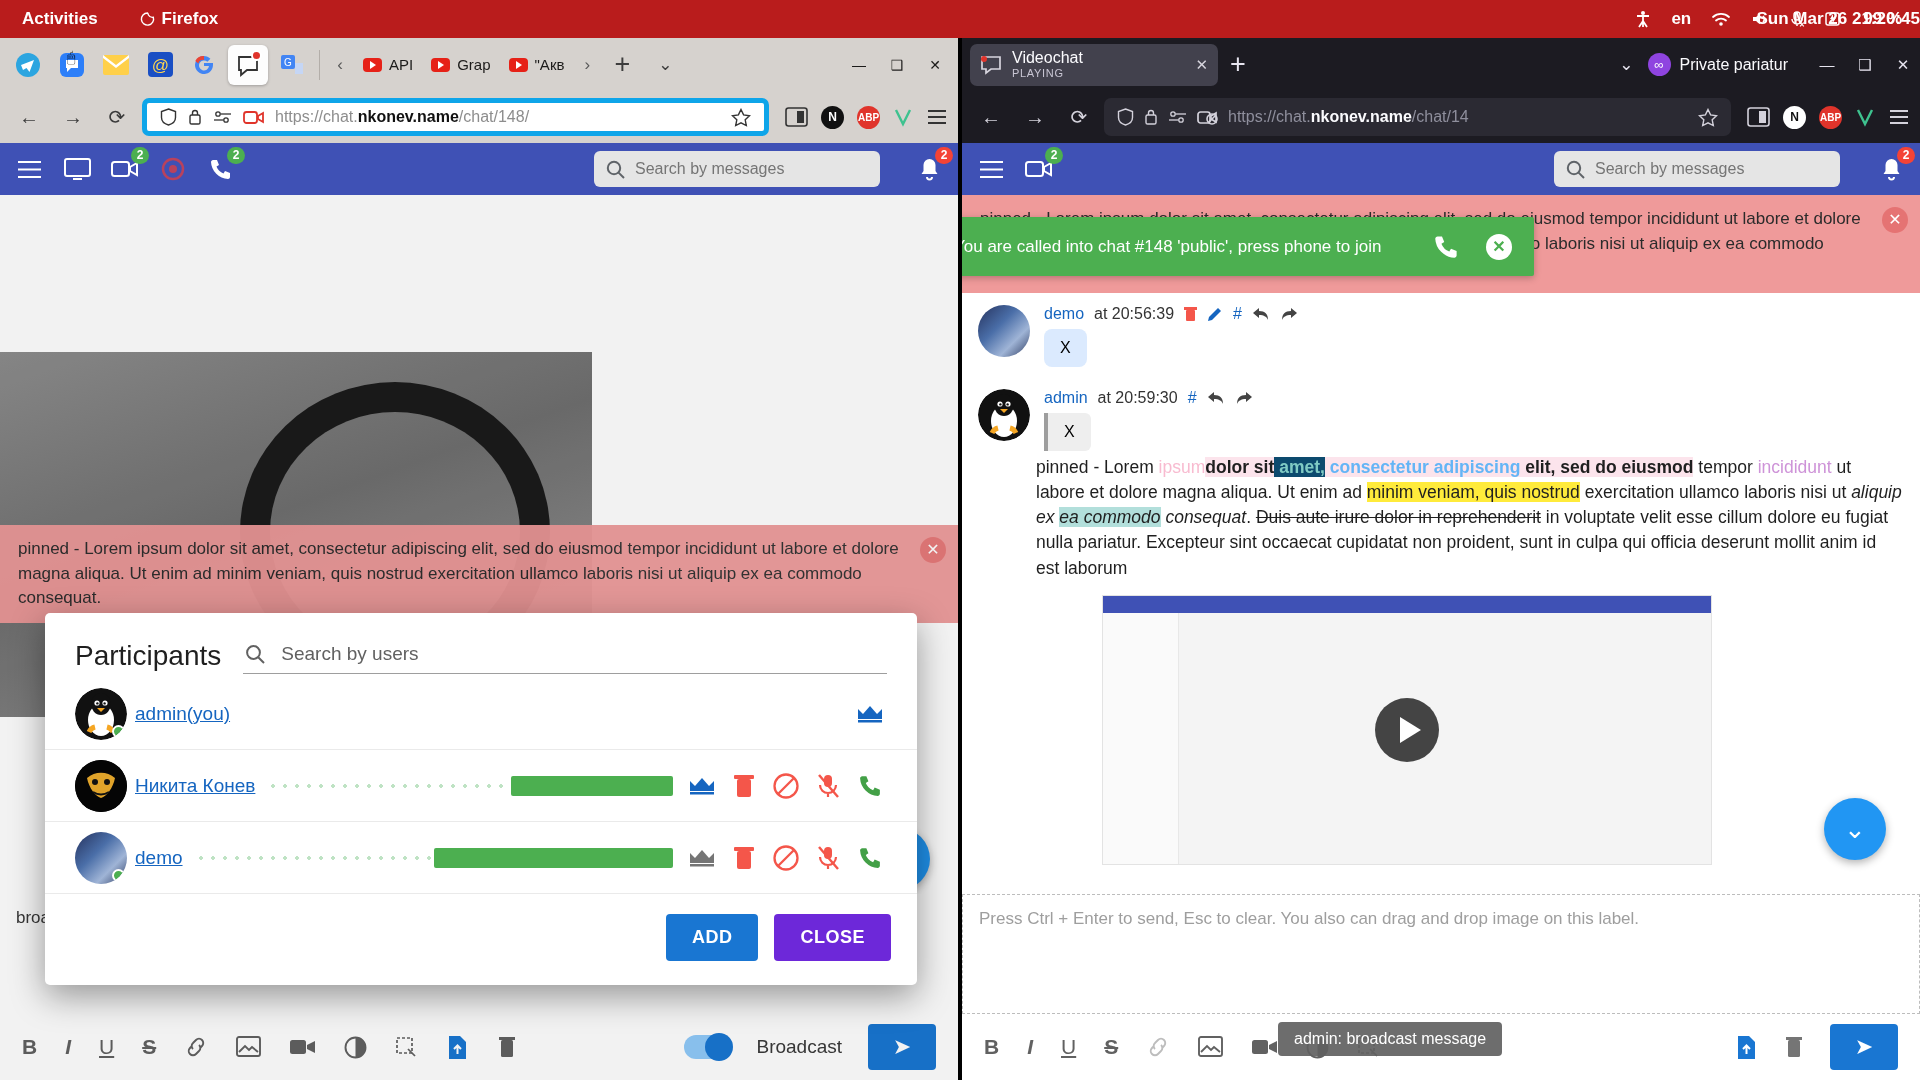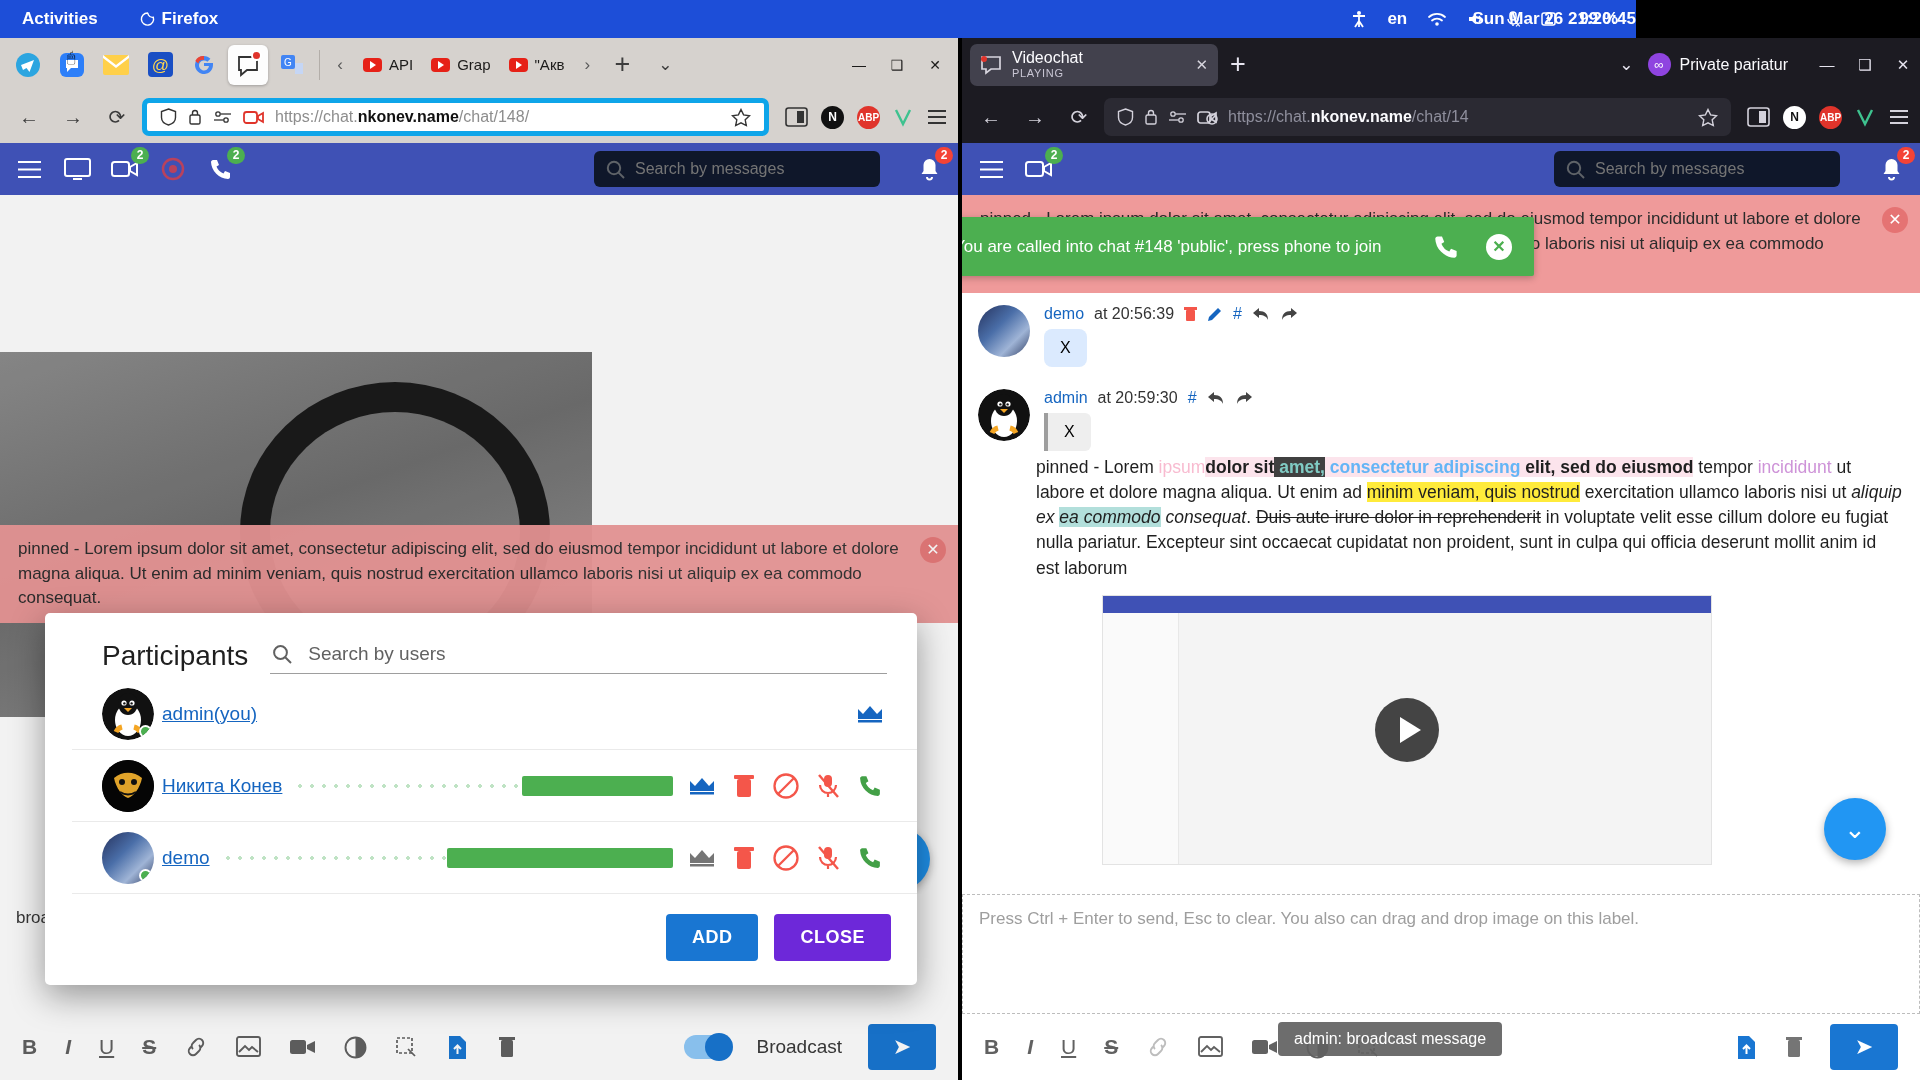--- a/index.html
+++ b/index.html
@@ -1,21 +1,21 @@
 <!DOCTYPE html>
 <html><head>
 <meta charset="utf-8">
 <style>
   * { box-sizing: border-box; margin:0; padding:0; }
   html,body { width:1920px; height:1080px; overflow:hidden; background:#000;
     font-family:"Liberation Sans", sans-serif; }
 
   
-  #gnome-bar { position:absolute; left:0; top:0; width:1636px; height:38px;
-    background:#1d4ed8; color:#fff; display:flex; align-items:center;
+  #gnome-bar { position:absolute; left:0; top:0; width:1920px; height:38px;
+    background:#b91c1c; color:#fff; display:flex; align-items:center;
     font-size:17px; font-weight:bold; z-index:100; }
   #gnome-bar .act { margin-left:22px; }
   #gnome-bar .ffx { margin-left:42px; display:flex; align-items:center; gap:7px; font-weight:bold;}
   #gnome-bar .clock { position:absolute; left:0; right:0; text-align:right; font-weight:bold; }
   #gnome-bar .tray { position:absolute; right:18px; display:flex; align-items:center; gap:20px; font-weight:bold;}
   .tray svg { display:block; }
 
   
   .win { position:absolute; top:38px; height:1042px; overflow:hidden; }
   #win-left { left:0; width:958px; background:#fff; }
@@ -82,21 +82,21 @@
             padding:0 14px; gap:18px; color:#fff; position:relative;}
   .appbar .ic { width:30px; height:30px; display:flex; align-items:center;
                 justify-content:center; position:relative; }
   .badge { position:absolute; top:-7px; right:-9px; background:#4caf50; color:#fff;
            border-radius:10px; font-size:12px; padding:0 5px; min-width:18px;
            text-align:center; line-height:17px; font-weight:bold;}
   .badge.red { background:#f44336; }
   .title-c { position:absolute; left:0; right:0; text-align:center; pointer-events:none;}
   .title-c .t { font-size:21px; font-weight:500; }
   .title-c .s { font-size:13px; opacity:.92; }
-  .searchbox { margin-left:auto; background:#0f172a; border-radius:6px; height:36px; width:286px;
+  .searchbox { margin-left:auto; background:#e5e5e5; border-radius:6px; height:36px; width:286px;
                display:flex; align-items:center; gap:10px; padding:0 12px; color:#757575; font-size:16px;
                z-index:2;}
 
   .chatbody { position:absolute; left:0; right:0; top:157px; bottom:0; background:#fff;}
 
   
   .pinstrip { background:#ef9a9a; color:#2b2b2b; font-size:17px; line-height:1.45;
               padding:12px 46px 12px 18px; position:relative;}
   .pinstrip .cls { position:absolute; right:12px; top:12px; color:#fff; background:#e57373;
                    border-radius:50%; width:26px;height:26px; display:flex;align-items:center;
@@ -112,21 +112,21 @@
   .mhead { font-size:16px; color:#333; display:flex; align-items:center; gap:10px; }
   .mhead a { color:#1565c0; }
   .mbody { margin-top:6px; }
   .bub-blue { background:#dbeafe; border-radius:8px; padding:10px 16px; display:inline-block; font-size:16px;}
   .bub-grey { background:#eeeeee; border-left:4px solid #9e9e9e; padding:10px 16px;
               display:inline-block; font-size:16px; border-radius:0 6px 6px 0;}
 
   .rich { font-size:17.5px; line-height:1.44; color:#1f1f1f; padding:4px 18px 0 74px;}
   .rich .pink   { color:#f8bbd0; }
   .rich .bpink  { background:#fce4ec; font-weight:bold; }
-  .rich .teal   { color:#80cbc4; font-weight:bold; background:#404040;}
+  .rich .teal   { color:#80cbc4; font-weight:bold; background:#0c4a6e;}
   .rich .blue   { color:#64b5f6; font-weight:bold; background:#fce4ec;}
   .rich .bold   { font-weight:bold; background:#fce4ec; }
   .rich .violet { color:#ce93d8; }
   .rich .hl     { background:#ffeb3b; }
   .rich .mark2  { background:#b2dfdb; font-style:italic;}
   .rich .strike { text-decoration:line-through; }
   .rich .it     { font-style:italic; }
 
   .thumb { margin:14px 0 0 74px; width:500px; height:218px; background:#f4f4f4;
            position:relative; overflow:hidden; border:1px solid #e3e3e3;}
@@ -162,21 +162,21 @@
   
   .callnote { position:absolute; background:#4caf50; color:#fff; border-radius:2px;
               display:flex; align-items:center; gap:26px; padding:16px 22px; font-size:17px;
               box-shadow:0 2px 7px rgba(0,0,0,.25); z-index:40;}
   .callnote .xbtn { width:26px;height:26px;border-radius:50%;background:#fff;color:#4caf50;
                     display:flex;align-items:center;justify-content:center;font-size:16px;font-weight:bold;}
 
   
   .scrim { position:absolute; inset:0; background:rgba(0,0,0,.05); z-index:50; }
   .modal { position:absolute; left:45px; top:418px; width:872px; background:#fff;
-           border-radius:5px; box-shadow:0 11px 34px rgba(0,0,0,.38); z-index:51; overflow:hidden;padding-left:27px;}
+           border-radius:5px; box-shadow:0 11px 34px rgba(0,0,0,.38); z-index:51; overflow:hidden;}
   .mhdr { display:flex; align-items:center; gap:22px; padding:24px 30px 4px 30px;}
   .mhdr h2 { font-size:28px; font-weight:500; color:#1f1f1f;}
   .msearch { flex:1; border-bottom:1px solid #9e9e9e; display:flex; align-items:center;
              gap:16px; padding:6px 2px 8px 2px; color:#616161; font-size:19px;}
   .prow { display:flex; align-items:center; gap:8px; padding:12px 30px; height:72px;
           border-bottom:1px solid #eaeaea;}
   .prow:first-of-type { border-top:1px solid #eaeaea; }
   .pname { color:#1565c0; text-decoration:underline; font-size:19px; white-space:nowrap;}
   .prog { flex:1; display:flex; align-items:center; margin:0 4px;}
   .prog .dots { flex:none; height:4px; background-image:radial-gradient(circle,#bfe3c4 1.6px,transparent 1.7px);

